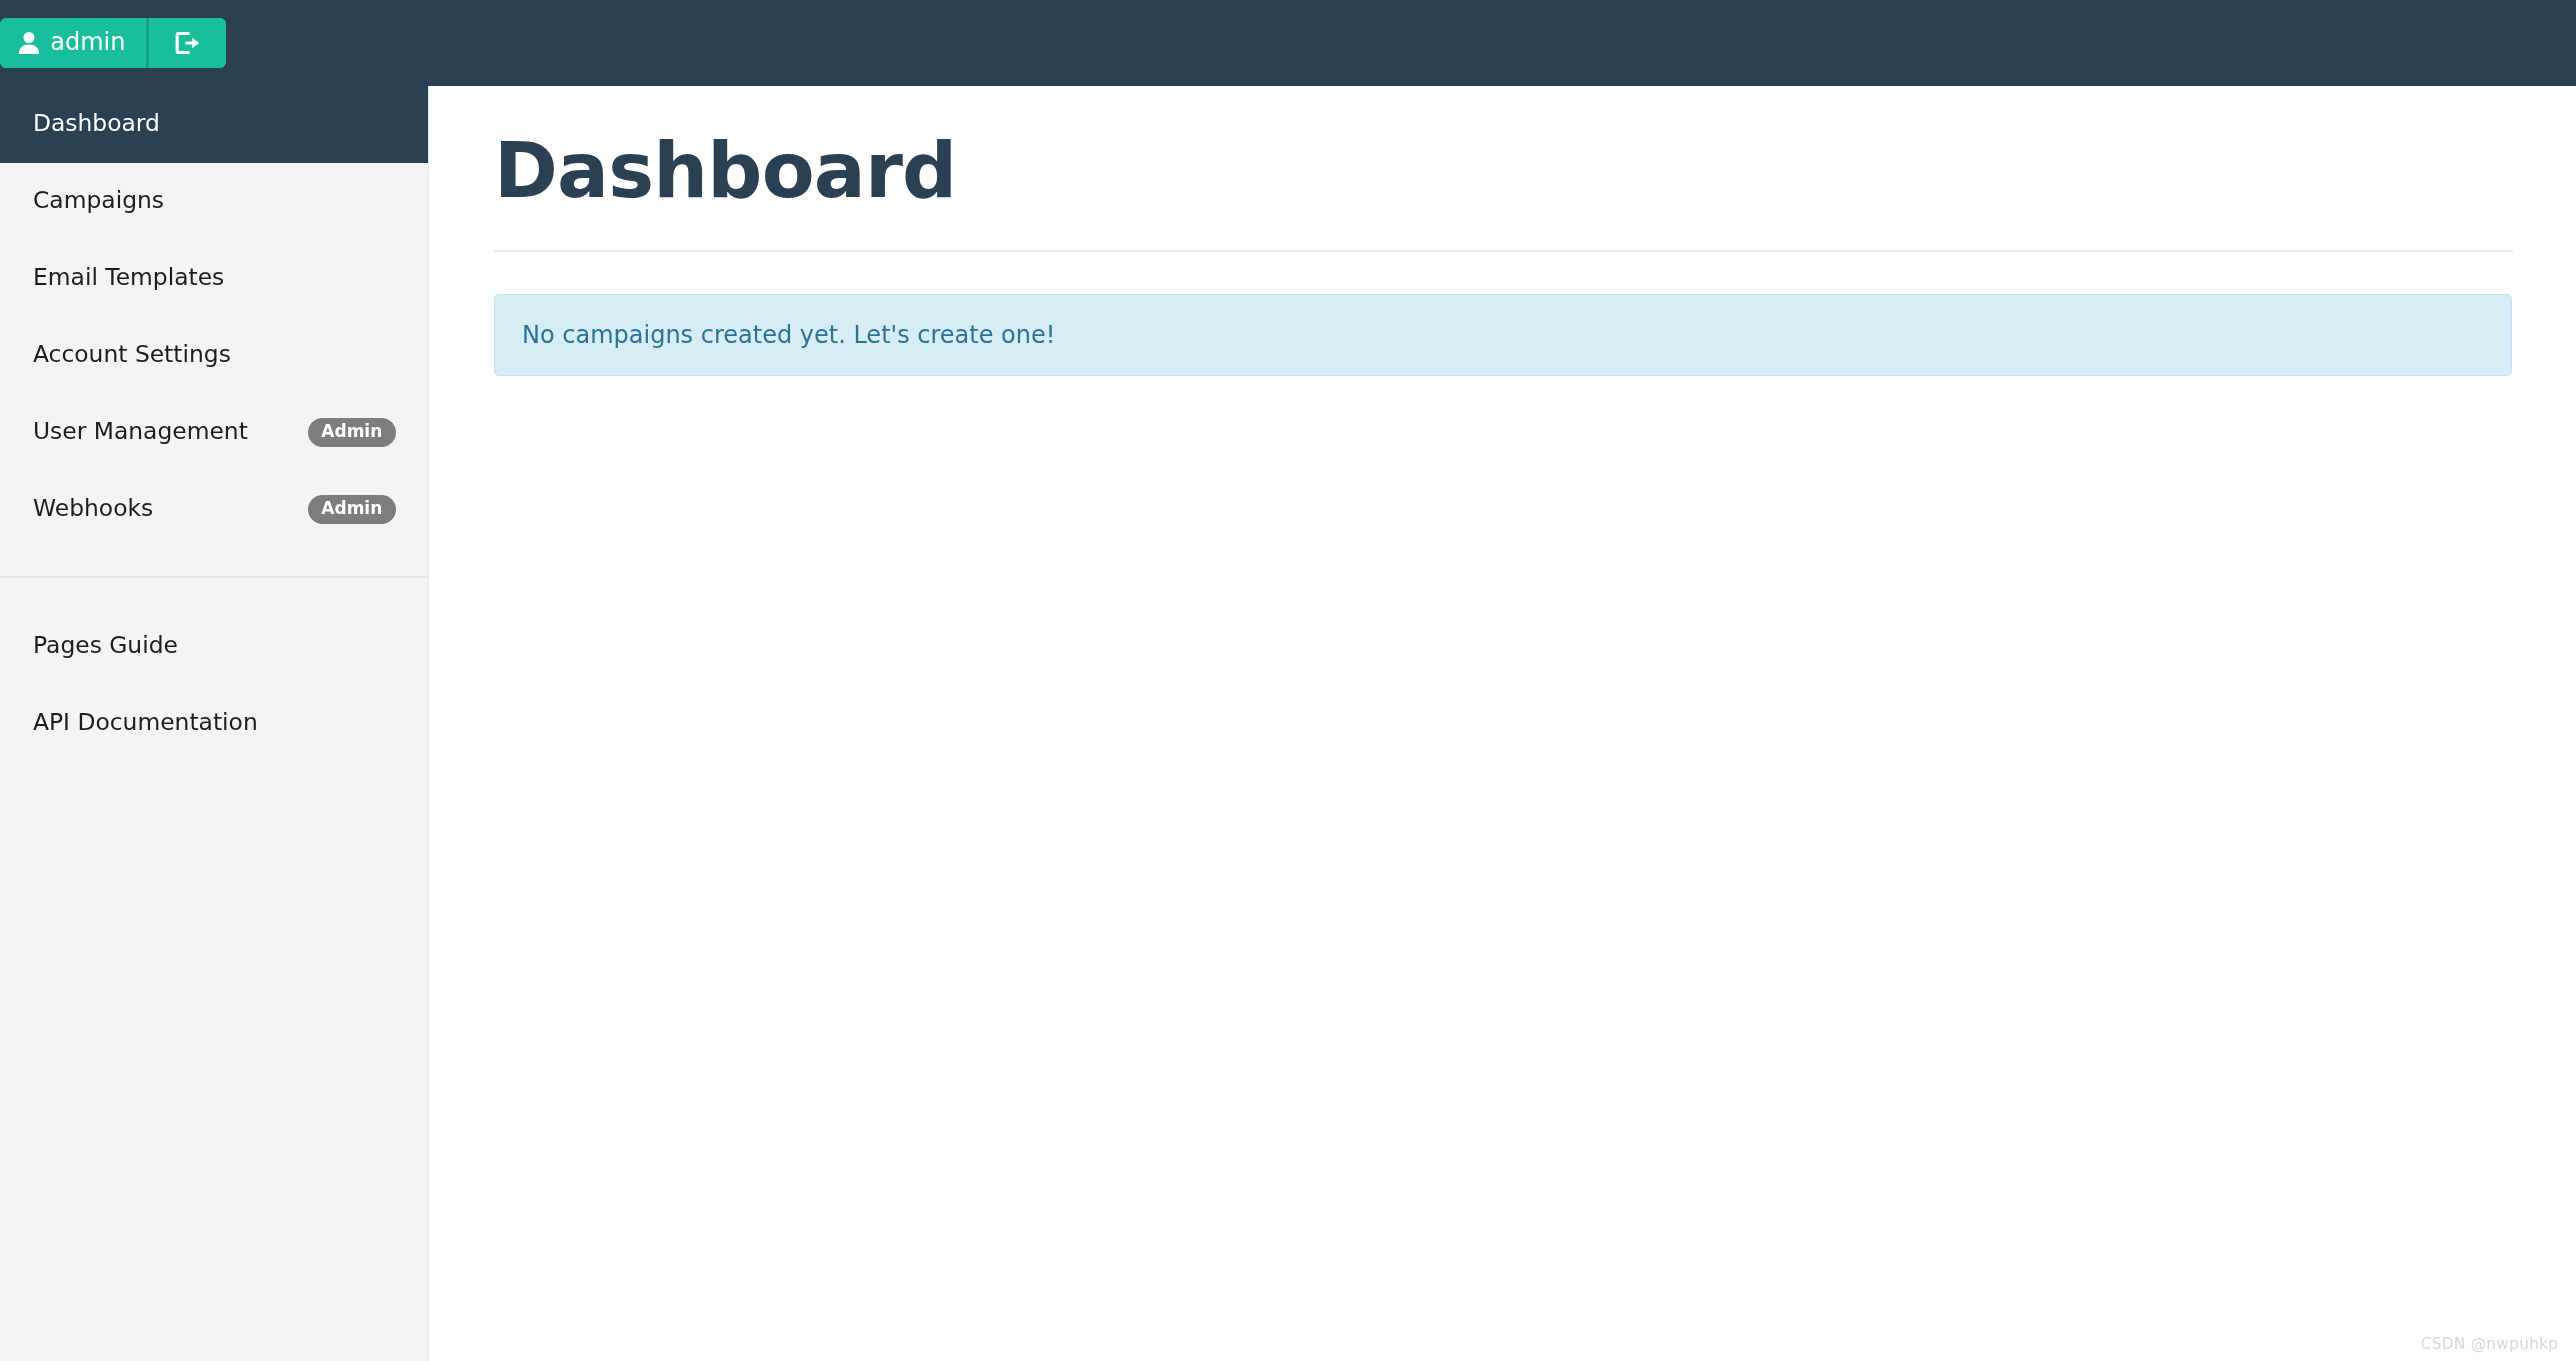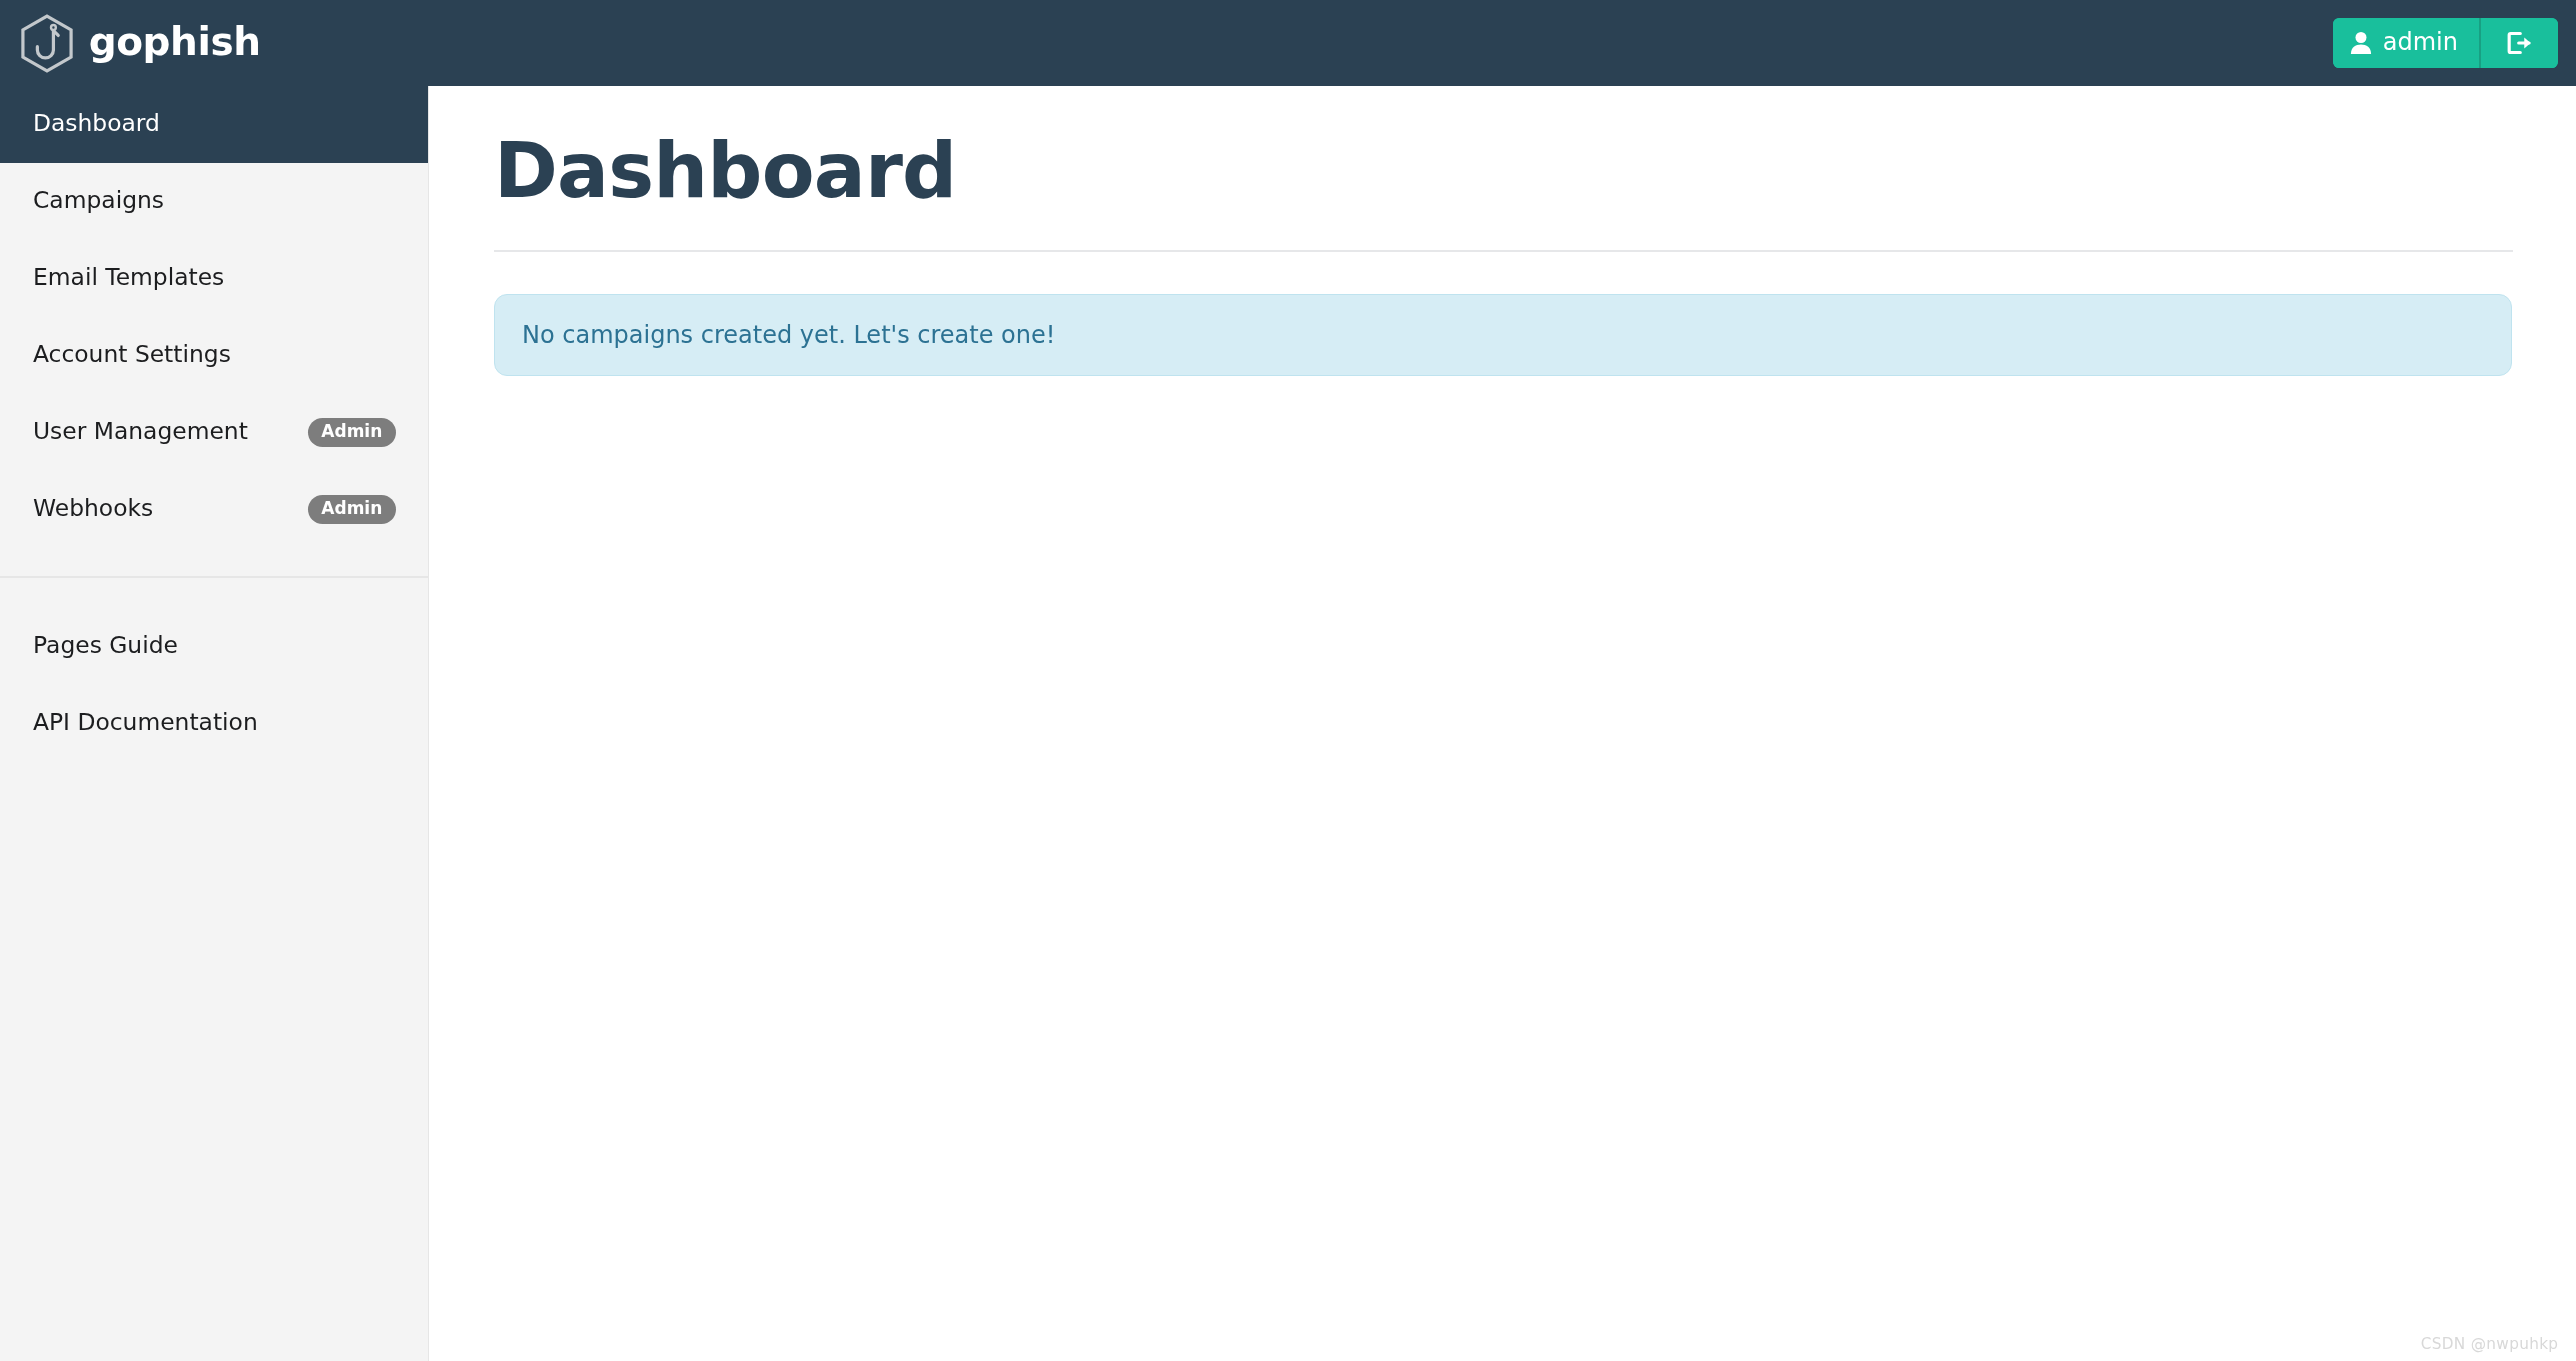--- a/index.html
+++ b/index.html
@@ -151,21 +151,21 @@
   }
   .title-rule {
     border: none;
     border-top: 2.4px solid #e6e7e9;
     margin: 41px 63px 0 64px;
   }
   .alert-info {
     margin: 42px 64px 0 64px;
     background: #d6edf5;
     border: 1.6px solid #bfe3ef;
-    border-radius: 13px;
+    border-radius: 5px;
     padding: 28px 27px;
     color: #2c7293;
     font-size: 24px;
     line-height: 1;
   }
 
   
   .watermark {
     position: absolute;
     right: 17.7px;
@@ -175,31 +175,20 @@
     letter-spacing: 0.3px;
     user-select: none;
     margin-left: 44px;
   }
 </style>
 </head>
 <body>
 
 <div class="topbar">
 
-  <a class="brand" href="#">
-    <span class="brand-logo">
-      <svg class="icon-svg" width="58" height="61" viewBox="0 0 72 76" aria-hidden="true">
-        <polygon points="36,4 66,21 66,55 36,72 6,55 6,21" fill="none" stroke="#c3c8cc" stroke-width="4"></polygon>
-        <path d="M44 22 L44 46 A10 10 0 0 1 24 46 L24 42" fill="none" stroke="#c3c8cc" stroke-width="4" stroke-linecap="round"></path>
-        <path d="M44 22 L50 28" fill="none" stroke="#c3c8cc" stroke-width="4" stroke-linecap="round"></path>
-        <circle cx="44" cy="18" r="3" fill="none" stroke="#c3c8cc" stroke-width="3"></circle>
-      </svg>
-    </span>
-    <span class="brand-text">gophish</span>
-  </a>
 
   <div class="user-controls">
     <button class="user-btn" type="button">
       <span>
         <svg class="icon-svg" width="22" height="24" viewBox="0 0 24 26" aria-hidden="true">
           <circle cx="12" cy="7" r="6" fill="#ffffff"></circle>
           <path d="M1 25 C1 17.5 6 14.5 12 14.5 C18 14.5 23 17.5 23 25 Z" fill="#ffffff"></path>
         </svg>
       </span>
       <span class="label">admin</span>

